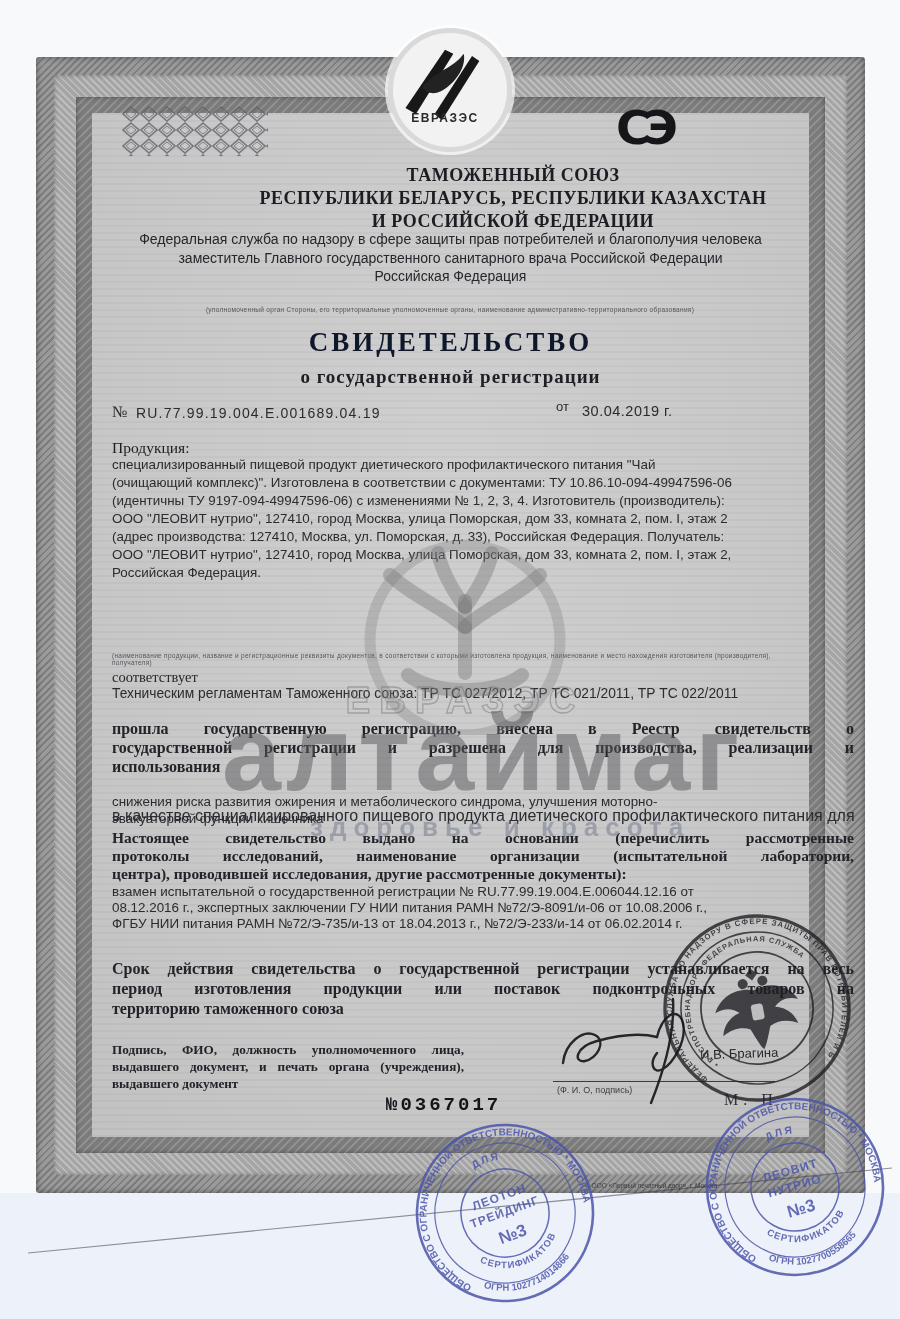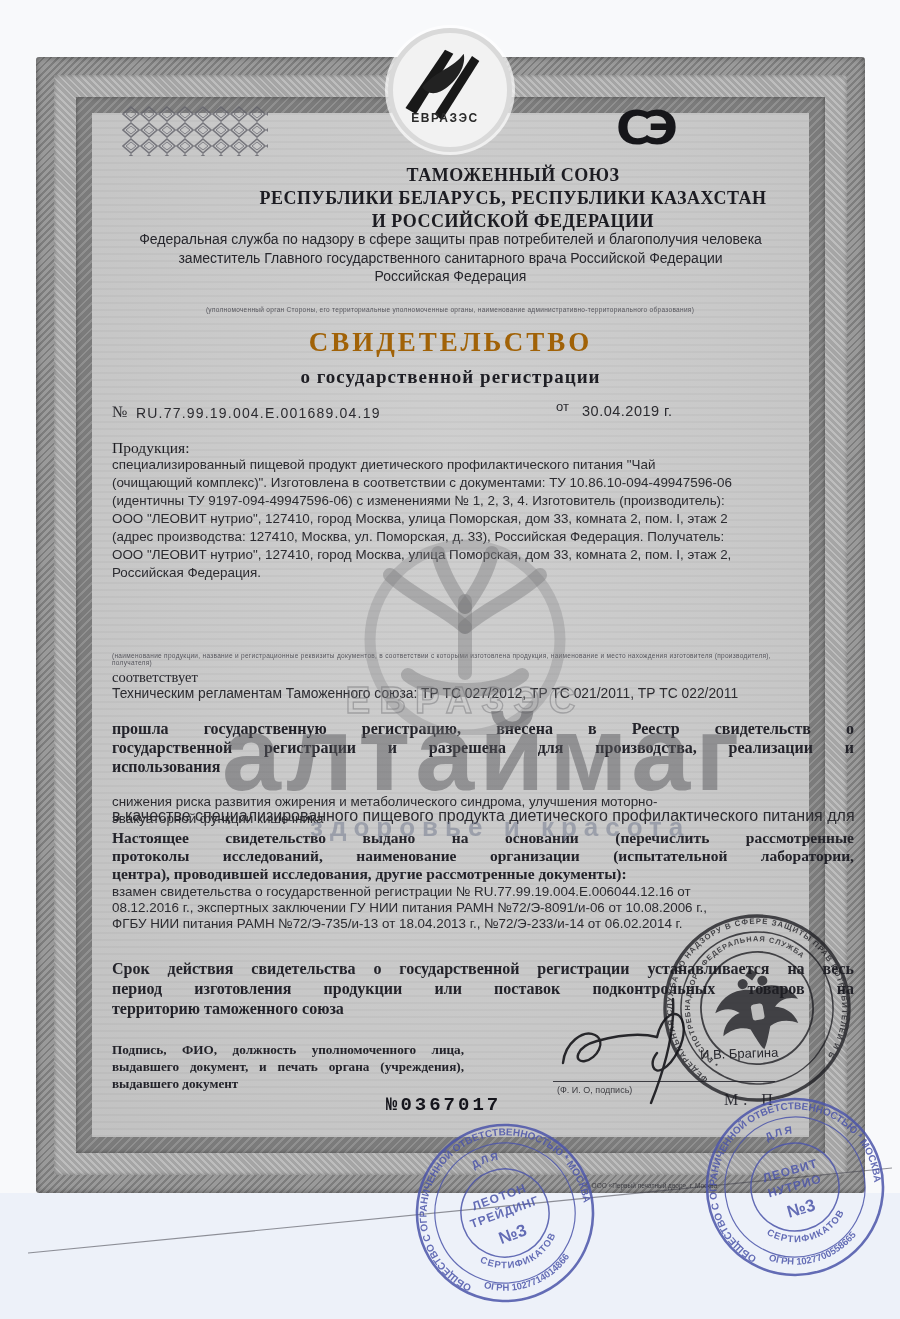--- a/index.html
+++ b/index.html
@@ -13,21 +13,21 @@
   .band3{position:absolute;inset:40px;background:#868686;background-image:repeating-linear-gradient(135deg,#909090 0 2px,#7b7b7b 2px 6px);box-shadow:inset 0 0 5px rgba(0,0,0,.4);}
   .paper{position:absolute;inset:56px;background:radial-gradient(ellipse at 50% 35%,#cfcfcf 0%,#c9c9c9 55%,#c2c2c2 100%);}
   .paper::after{content:"";position:absolute;inset:0;background:repeating-linear-gradient(0deg,rgba(0,0,0,.03) 0 2px,transparent 2px 7px);pointer-events:none;}
   .bottom-tint{position:absolute;left:0;top:1193px;width:900px;height:126px;background:#edf1f9;}
   
   .ser{font-family:"Liberation Serif","DejaVu Serif",serif;}
   .ctr{text-align:center;}
   .hdr-title{left:92px;width:842px;color:#1c1c22;font-weight:bold;font-size:18px;letter-spacing:.5px;z-index:2;}
   .hdr-sub{left:92px;width:717px;color:#26262c;font-size:14px;z-index:2;}
   .fineprint{color:#55555c;font-size:6.5px;filter:blur(.55px);letter-spacing:.3px;z-index:2;}
-  .doc-title{left:92px;width:717px;font-size:27px;font-weight:bold;letter-spacing:3px;color:#a16207;z-index:2;}
+  .doc-title{left:92px;width:717px;font-size:27px;font-weight:bold;letter-spacing:3px;color:#0f172a;z-index:2;}
   .doc-sub{left:92px;width:717px;font-size:19px;font-weight:bold;letter-spacing:1px;color:#1e1e24;z-index:2;}
   .txt{color:#2b2b30;z-index:2;}
   .nowrap{white-space:nowrap;}
   .just{text-align:justify;text-align-last:justify;}
   .serpar{font-family:"Liberation Serif","DejaVu Serif",serif;font-weight:600;color:#23232a;}
   .wmark{pointer-events:none;z-index:3;}
   .stamp{z-index:4;}
   .overstamp{z-index:6;}
   .sigline{border-top:1.4px solid #3c3c42;z-index:2;}
 </style>
@@ -113,21 +113,21 @@
   <div class="abs serpar" style="left:112px;top:758px;font-size:16px;">использования</div>
 
   <div class="abs txt nowrap" style="left:112px;top:807px;font-size:16px;">в качестве специализированного пищевого продукта диетического профилактического питания для</div>
   <div class="abs txt nowrap" style="left:112px;top:794px;font-size:13.4px;">снижения риска развития ожирения и метаболического синдрома, улучшения моторно-</div>
   <div class="abs txt nowrap" style="left:112px;top:811px;font-size:13.4px;">эвакуаторной функции кишечника</div>
 
   <div class="abs serpar just" style="left:112px;top:829px;width:742px;font-size:15.5px;">Настоящее свидетельство выдано на основании (перечислить рассмотренные</div>
   <div class="abs serpar just" style="left:112px;top:847px;width:742px;font-size:15.5px;">протоколы исследований, наименование организации (испытательной лаборатории,</div>
   <div class="abs serpar" style="left:112px;top:865px;font-size:15.5px;">центра), проводившей исследования, другие рассмотренные документы):</div>
 
-  <div class="abs txt nowrap" style="left:112px;top:884px;font-size:13.4px;">взамен свидетельства о государственной регистрации № RU.77.99.19.004.Е.006044.12.16 от</div>
+  <div class="abs txt nowrap" style="left:112px;top:884px;font-size:13.4px;">взамен испытательной о государственной регистрации № RU.77.99.19.004.Е.006044.12.16 от</div>
   <div class="abs txt nowrap" style="left:112px;top:900px;font-size:13.4px;">08.12.2016 г., экспертных заключении ГУ НИИ питания РАМН №72/Э-8091/и-06 от 10.08.2006 г.,</div>
   <div class="abs txt nowrap" style="left:112px;top:916px;font-size:13.4px;">ФГБУ НИИ питания РАМН №72/Э-735/и-13 от 18.04.2013 г., №72/Э-233/и-14 от 06.02.2014 г.</div>
 
   <div class="abs serpar just" style="left:112px;top:960px;width:742px;font-size:16px;">Срок действия свидетельства о государственной регистрации устанавливается на весь</div>
   <div class="abs serpar just" style="left:112px;top:980px;width:742px;font-size:16px;">период изготовления продукции или поставок подконтрольных товаров на</div>
   <div class="abs serpar" style="left:112px;top:1000px;font-size:16px;">территорию таможенного союза</div>
 
   <div class="abs serpar just" style="left:112px;top:1042px;width:352px;font-size:13.2px;">Подпись, ФИО, должность уполномоченного лица,</div>
   <div class="abs serpar just" style="left:112px;top:1059px;width:352px;font-size:13.2px;">выдавшего документ, и печать органа (учреждения),</div>
   <div class="abs serpar" style="left:112px;top:1076px;font-size:13.2px;">выдавшего документ</div>

